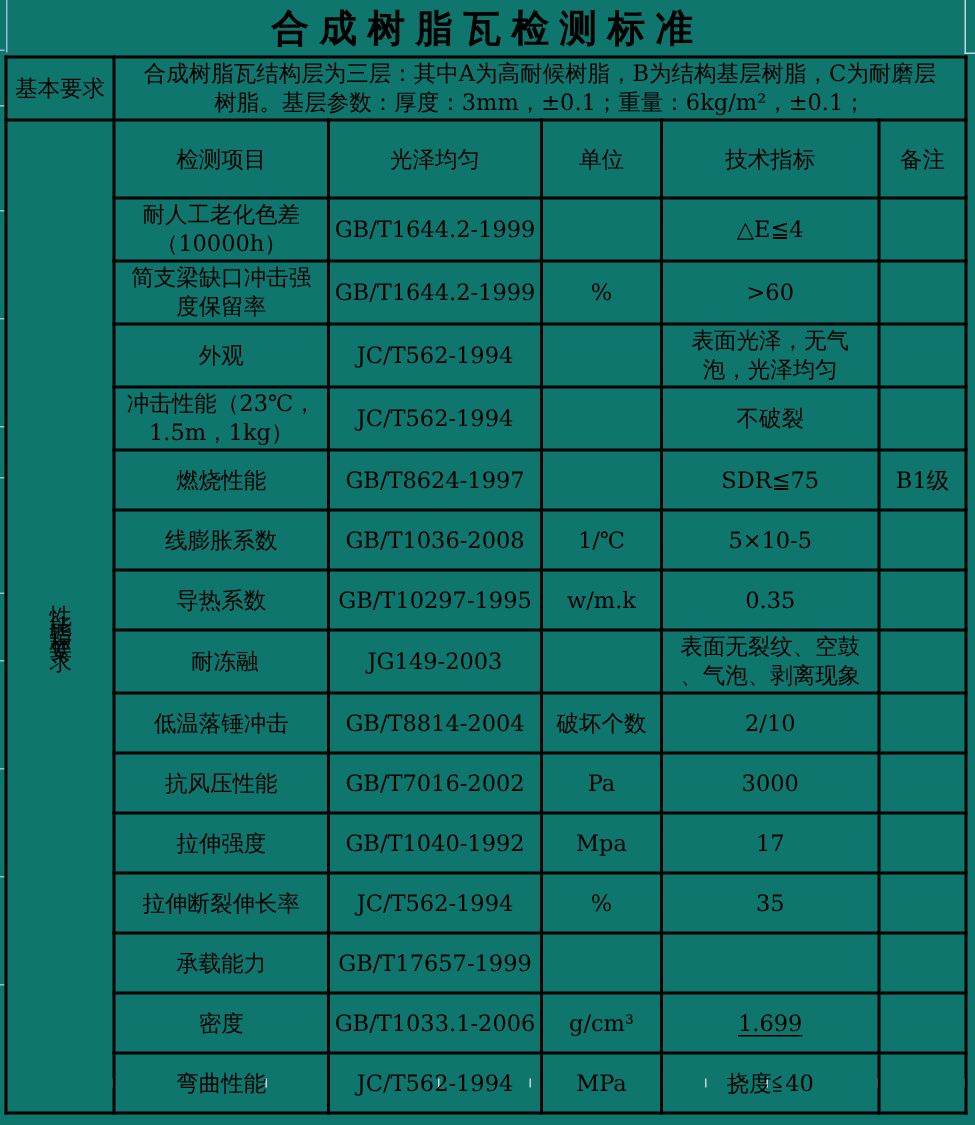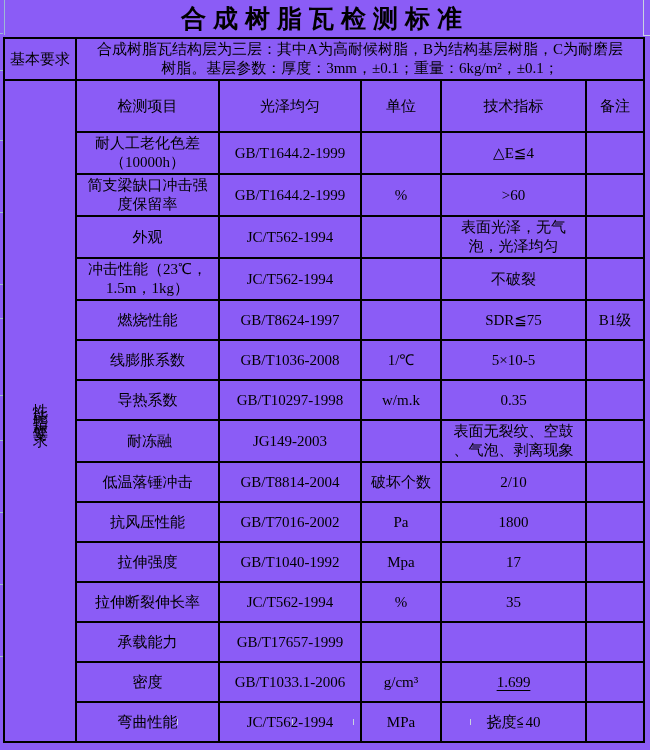--- a/index.html
+++ b/index.html
@@ -2,21 +2,21 @@
 <html><head>
 <meta charset="utf-8">
 <style>
   * { margin: 0; padding: 0; box-sizing: border-box; }
   html, body { background: #fff; }
   body {
     width: 650px; height: 750px; position: relative; overflow: hidden;
     font-family: "DejaVu Serif", "Liberation Serif", serif;
     color: #000;
   }
-  .canvas { position: absolute; inset: 0; background: #8b5cf6; font-family: Liberation Serif, serif; }
+  .canvas { position: absolute; inset: 0; background: #0f766e; }
 
   
   .grid-tick { position: absolute; background: #9db9d5; }
   .grid-stub { position: absolute; background: #c9d3e0; }
 
   .page-title {
     position: absolute; top: 2px; left: 0; width: 650px; height: 34px;
     text-align: center; font-size: 25px; font-weight: bold;
     letter-spacing: 7px; line-height: 34px; white-space: nowrap;
   }
@@ -145,21 +145,21 @@
         </tr>
         <tr class="row-data">
           <td class="c-item">线膨胀系数</td>
           <td class="c-std">GB/T1036-2008</td>
           <td class="c-unit">1/℃</td>
           <td class="c-ind">5×10-5</td>
           <td class="c-rem"></td>
         </tr>
         <tr class="row-data">
           <td class="c-item">导热系数</td>
-          <td class="c-std">GB/T10297-1998</td>
+          <td class="c-std">GB/T10297-1995</td>
           <td class="c-unit">w/m.k</td>
           <td class="c-ind">0.35</td>
           <td class="c-rem"></td>
         </tr>
         <tr class="row-data">
           <td class="c-item"> 耐冻融</td>
           <td class="c-std">JG149-2003</td>
           <td class="c-unit"></td>
           <td class="c-ind">表面无裂纹、空鼓
 、气泡、剥离现象</td>
@@ -169,21 +169,21 @@
           <td class="c-item">低温落锤冲击</td>
           <td class="c-std">GB/T8814-2004</td>
           <td class="c-unit">破坏个数</td>
           <td class="c-ind">2/10</td>
           <td class="c-rem"></td>
         </tr>
         <tr class="row-data">
           <td class="c-item">抗风压性能</td>
           <td class="c-std">GB/T7016-2002</td>
           <td class="c-unit">Pa</td>
-          <td class="c-ind">1800</td>
+          <td class="c-ind">3000</td>
           <td class="c-rem"></td>
         </tr>
         <tr class="row-data">
           <td class="c-item">拉伸强度</td>
           <td class="c-std">GB/T1040-1992</td>
           <td class="c-unit">Mpa</td>
           <td class="c-ind">17</td>
           <td class="c-rem"></td>
         </tr>
         <tr class="row-data">

